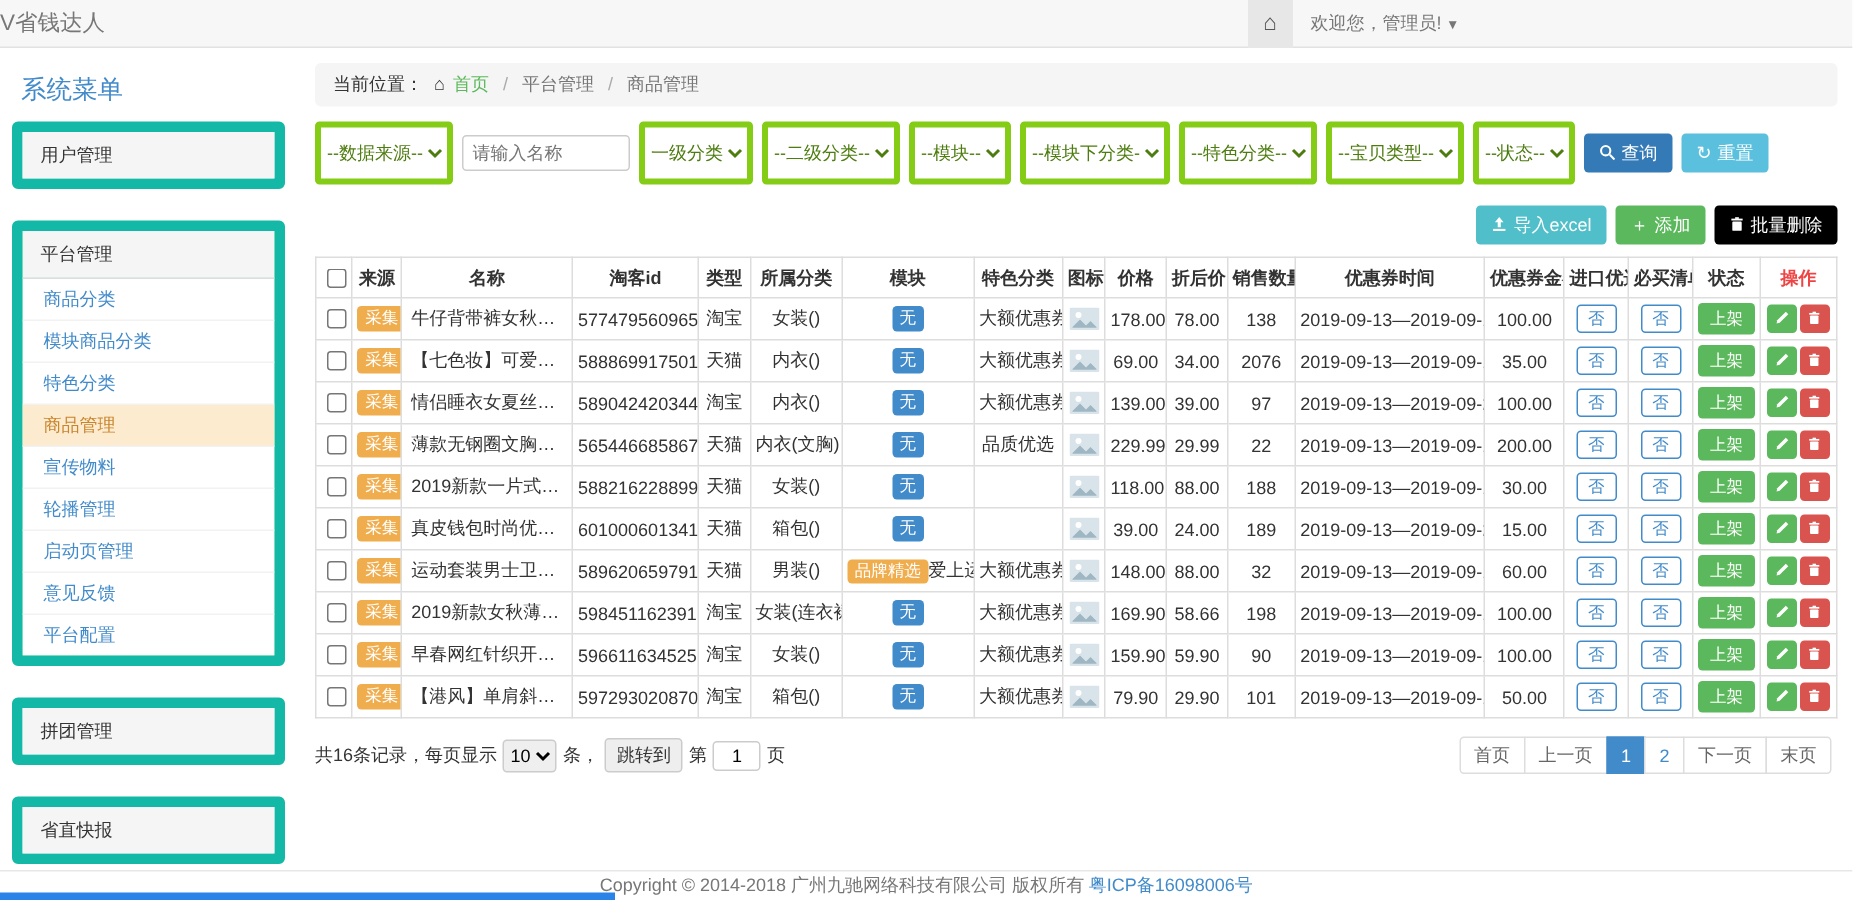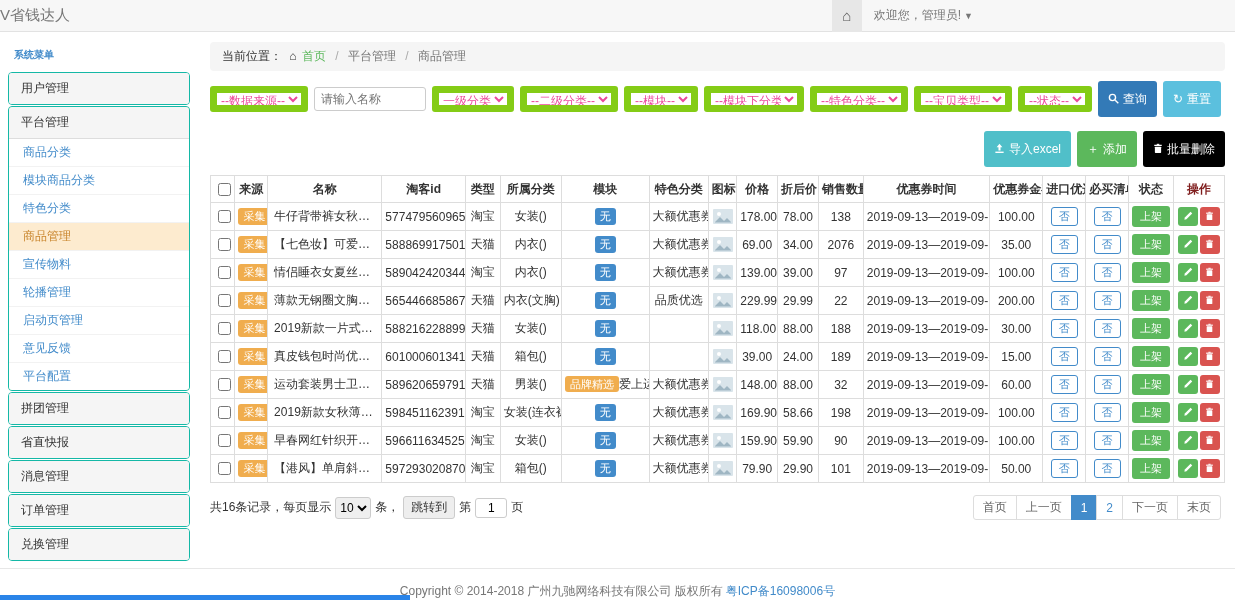--- a/index.html
+++ b/index.html
@@ -11,54 +11,54 @@
   .navbar { height: 32px; background: #f7f7f7; border-bottom: 1px solid #e2e2e2; display: flex; align-items: center; }
   .brand { color: #777; font-size: 15px; }
   .nav-right { margin-left: auto; margin-right: 250px; display: flex; align-items: center; height: 32px; }
   .home-btn { width: 30px; height: 32px; background: #e7e7e7; display: flex; align-items: center; justify-content: center; color: #555; font-size: 15px; cursor: pointer; }
   .welcome { padding: 0 12px; color: #777; cursor: pointer; }
   .caret { font-size: 9px; color: #777; margin-left: 3px; }
 
   .layout { display: flex; padding-top: 8px; }
   
   .sidebar { width: 182px; margin-left: 8px; flex-shrink: 0; }
-  .sidebar-title { color: #428bca; font-size: 10px; padding: 8px 6px 10px; font-weight: bold; }
-  .panel { border: 1px solid #14b8a6; border-radius: 4px; margin-bottom: 1px; overflow: hidden; background: #86efac; }
+  .sidebar-title { color: #428bca; font-size: 17px; padding: 8px 6px 10px; font-weight: normal; }
+  .panel { border: 7px solid #14b8a6; border-radius: 4px; margin-bottom: 21px; overflow: hidden; background: #86efac; }
   .panel-head { padding: 7px 12px; color: #333; cursor: pointer; background: #f5f5f5; min-height: 27px; }
   .submenu { background: #fff; border-top: 1px solid #ddd; }
   .submenu-item { padding: 5px 14px; color: #428bca; border-bottom: 1px solid #f2f2f2; cursor: pointer; }
   .submenu-item:last-child { border-bottom: none; }
   .submenu-item.active { background: #fdebcf; color: #c9852c; }
 
   
   .main { flex: 1; margin: 2px 10px 0 20px; }
   .breadcrumb { background: #f5f5f5; border-radius: 4px; padding: 6px 12px; color: #777; }
   .breadcrumb .prefix { color: #333; }
   .bc-home-icon { color: #333; margin: 0 2px 0 4px; }
   .bc-home { color: #5cb85c; text-decoration: none; cursor: pointer; }
   .sep { margin: 0 6px; color: #aaa; }
 
   .filters { display: flex; align-items: center; gap: 6px; margin-top: 10px; }
   .filter-fields { display: inline-flex; gap: 6px; align-items: center; }
-  .filter-select { height: 26px; border: 7px solid #84cc16; border-radius: 3px; background: #fff; font-size: 12px; color: #ec4899; max-width: 100px; }
+  .filter-select { height: 42px; border: 4px solid #84cc16; border-radius: 3px; background: #fff; font-size: 12px; color: #4d7c0f; max-width: 100px; }
   .name-input { height: 24px; border: 1px solid #ccc; border-radius: 3px; padding: 0 6px; width: 112px; font-size: 12px; }
-  .btn { border: none; border-radius: 3px; color: #fff; height: 36px; padding: 0 10px; font-size: 12px; display: inline-flex; align-items: center; gap: 4px; cursor: pointer; font-family: inherit; }
+  .btn { border: none; border-radius: 3px; color: #fff; height: 26px; padding: 0 10px; font-size: 12px; display: inline-flex; align-items: center; gap: 4px; cursor: pointer; font-family: inherit; }
   .btn-primary { background: #337ab7; }
   .btn-info { background: #5bc0de; }
   .btn-teal { background: #50bfc9; }
   .btn-success { background: #5cb85c; }
   .btn-danger-light { background: #000000; font-family: Liberation Serif, serif; }
   .ic { font-size: 12px; line-height: 1; }
 
   .actions { display: flex; justify-content: flex-end; gap: 6px; margin: 14px 0 8px; }
 
   table.grid { width: 100%; border-collapse: collapse; table-layout: fixed; }
   .grid th, .grid td { border: 1px solid #ddd; padding: 3px 3px; text-align: center; font-size: 12px; height: 27px; overflow: hidden; white-space: nowrap; }
   .grid th { font-weight: bold; color: #333; background: #fff; }
-  .grid th.op-head { color: #7f1d1d; }
+  .grid th.op-head { color: #ef4444; }
   .grid td.name-cell { text-align: left; padding-left: 6px; text-overflow: ellipsis; }
   .badge { display: inline-block; padding: 2px 5px; border-radius: 3px; color: #fff; font-size: 11px; line-height: 1.1; }
   .badge-orange { background: #f0ad4e; text-align: right; }
   .badge-blue { background: #428bca; }
   .chip-no { border: 1px solid #428bca; color: #428bca; background: #fff; border-radius: 3px; padding: 1px 7px; font-size: 11px; cursor: pointer; font-family: inherit; }
   .btn-status { background: #5cb85c; color: #fff; border: none; border-radius: 3px; padding: 3px 8px; font-size: 11px; cursor: pointer; font-family: inherit; }
   .icon-btn { width: 20px; height: 19px; border: none; border-radius: 3px; color: #fff; display: inline-flex; align-items: center; justify-content: center; cursor: pointer; margin: 0 1px; }
   .icon-btn.edit { background: #5cb85c; }
   .icon-btn.del { background: #d9534f; }
   .thumb { display: inline-block; width: 20px; height: 15px; vertical-align: middle; }
@@ -67,21 +67,21 @@
   .per-page { height: 22px; border: 1px solid #ccc; border-radius: 3px; font-size: 12px; }
   .jump-btn { border: 1px solid #ccc; background: #eee; border-radius: 3px; padding: 2px 7px; cursor: pointer; }
   .page-input { width: 32px; height: 20px; border: 1px solid #ccc; border-radius: 3px; text-align: center; font-size: 12px; }
   .page-btns { margin-left: auto; display: flex; margin-right: 4px; }
   .page-btn { border: 1px solid #ddd; background: #fff; padding: 3px 9px; margin-left: -1px; font-size: 12px; color: #666; cursor: pointer; font-family: inherit; }
   .page-btn:first-child { border-radius: 3px 0 0 3px; }
   .page-btn:last-child { border-radius: 0 3px 3px 0; }
   .page-btn.num { color: #428bca; }
   .page-btn.active { background: #428bca; border-color: #428bca; color: #fff; }
 
-  .footer { position: absolute; left: 0; right: 0; bottom: 0; height: 32px; background: #fff; border-top: 1px solid #e7e7e7; display: flex; align-items: flex-end; justify-content: center; color: #777; gap: 3px; }
+  .footer { position: absolute; left: 0; right: 0; bottom: 0; height: 20px; background: #fff; border-top: 1px solid #e7e7e7; display: flex; align-items: center; justify-content: center; color: #777; gap: 3px; }
   .footer a { color: #428bca; text-decoration: none; cursor: pointer; }
   .bottom-bar { position: absolute; left: 0; bottom: 0; width: 410px; height: 5px; background: #2a84e8; }
 </style>
 </head>
 <body>
 
 <div class="navbar">
   <div class="brand">V省钱达人</div>
   <div class="nav-right">
     <div class="home-btn">

